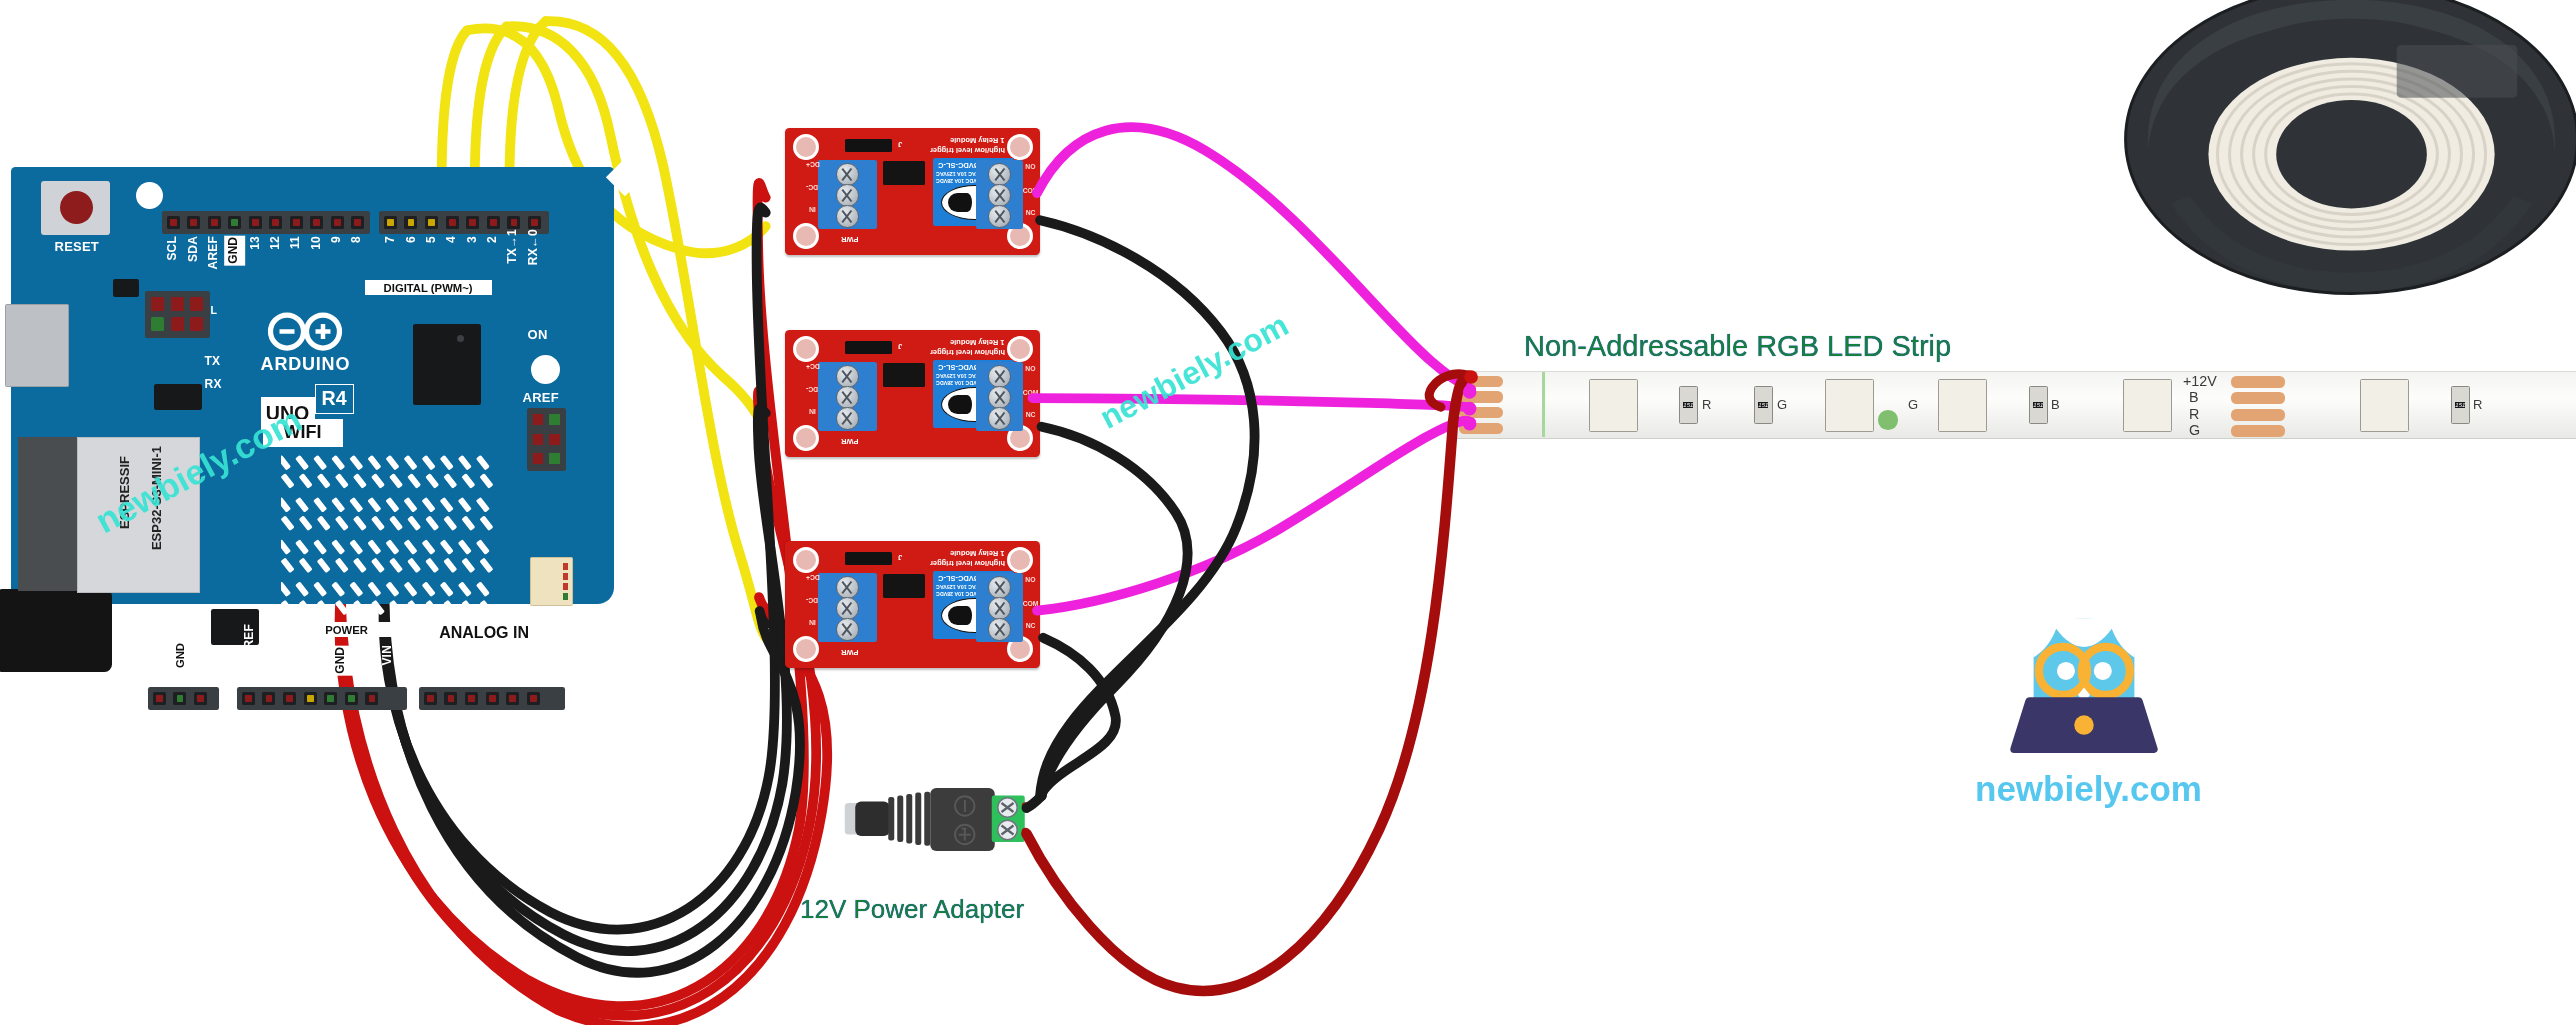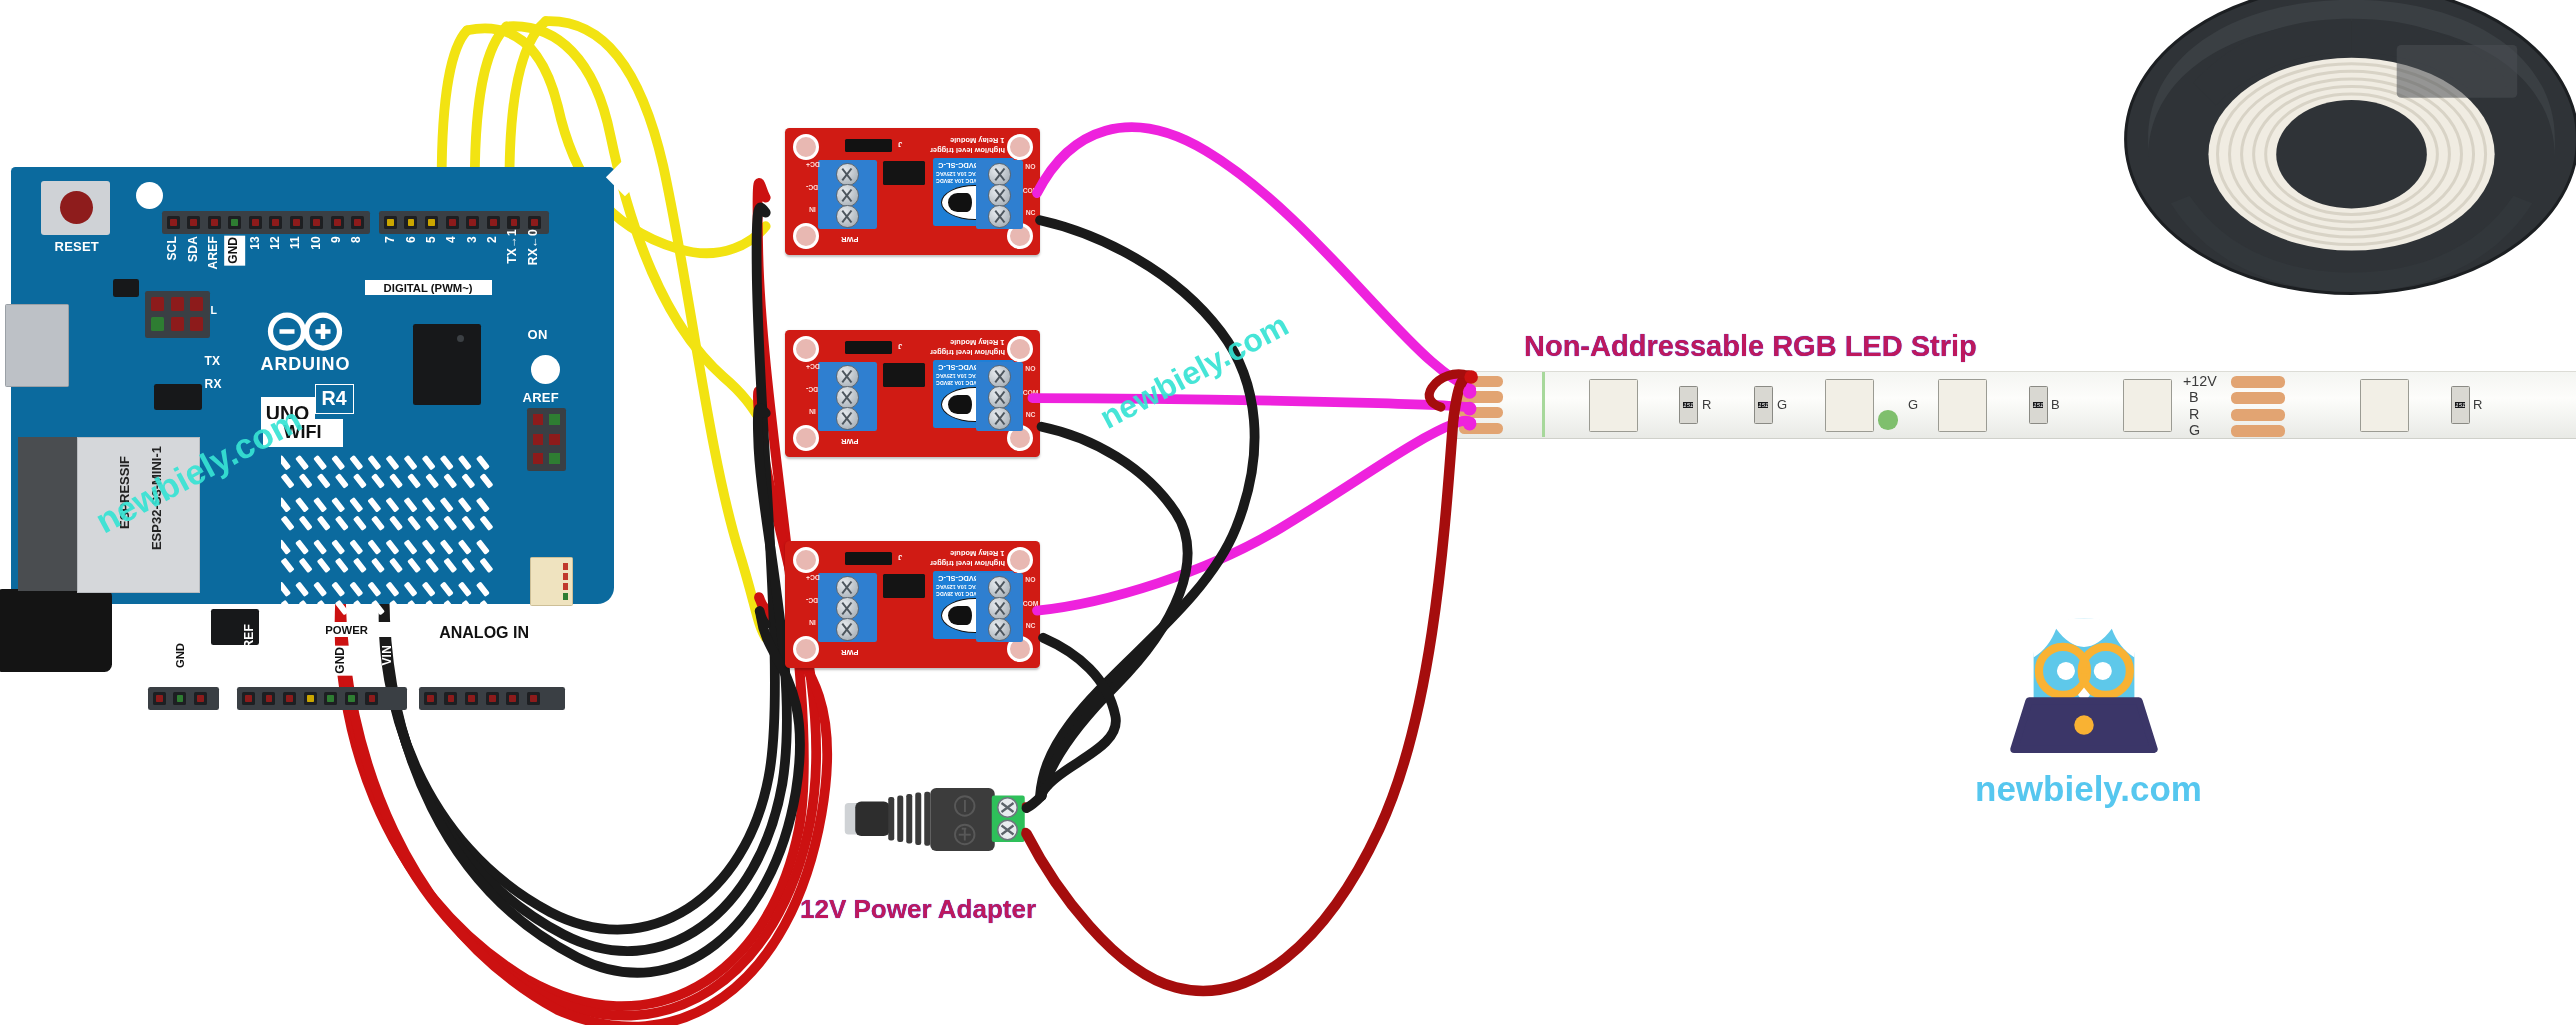--- a/index.html
+++ b/index.html
@@ -53,21 +53,21 @@
   .strip{position:absolute;}
   .stripbody{position:absolute;background:linear-gradient(180deg,#f4f5f2 0%,#fdfdfb 40%,#e9eae6 100%);
              border-top:0.8px solid #dcdcd6;border-bottom:0.8px solid #cfd0ca;}
   .pad{position:absolute;background:#e2a472;border-radius:5.3px;}
   .led5050{position:absolute;background:#f2efe6;border:0.8px solid #9b9b93;border-radius:1.5px;}
   .resistor{position:absolute;background:#d9d8d2;border:0.8px solid #8a8a84;border-radius:1.5px;}
   .resistor i{position:absolute;left:50%;top:50%;transform:translate(-50%,-50%);
     background:#17181a;color:#fff;font-size:6px;display:block;}
   .padlbl{position:absolute;color:#3b3b3b;font-family:"Liberation Sans",sans-serif;}
   
-  .callout{position:absolute;color:#be185d;font-weight:700;white-space:nowrap;
+  .callout{position:absolute;color:#15803d;font-weight:400;white-space:nowrap;
            text-shadow:0 0 0.8px #1417e8;}
   
   .wm{position:absolute;color:#37e3d4;font-weight:700;opacity:.92;white-space:nowrap;}
   
   .logo{position:absolute;}
   .logotxt{position:absolute;color:#56c7ef;font-weight:700;white-space:nowrap;}
 </style>
 </head>
 <body>
 

